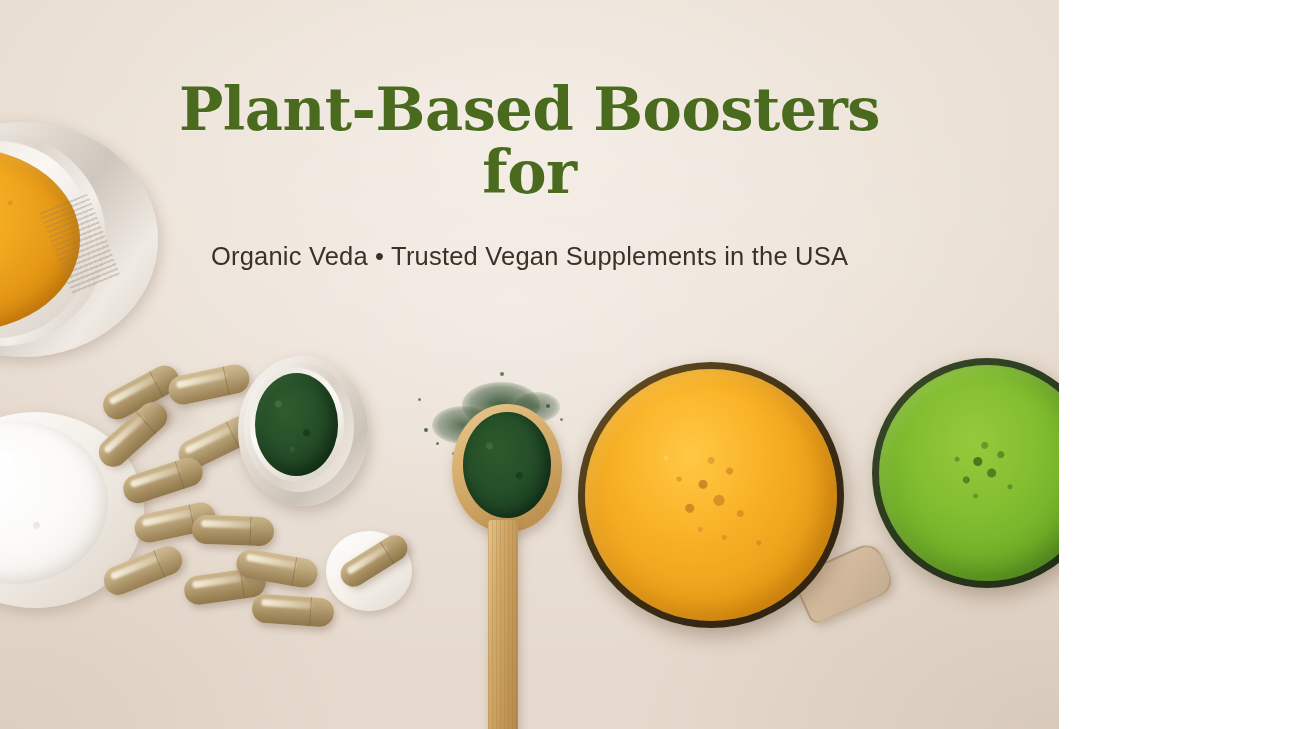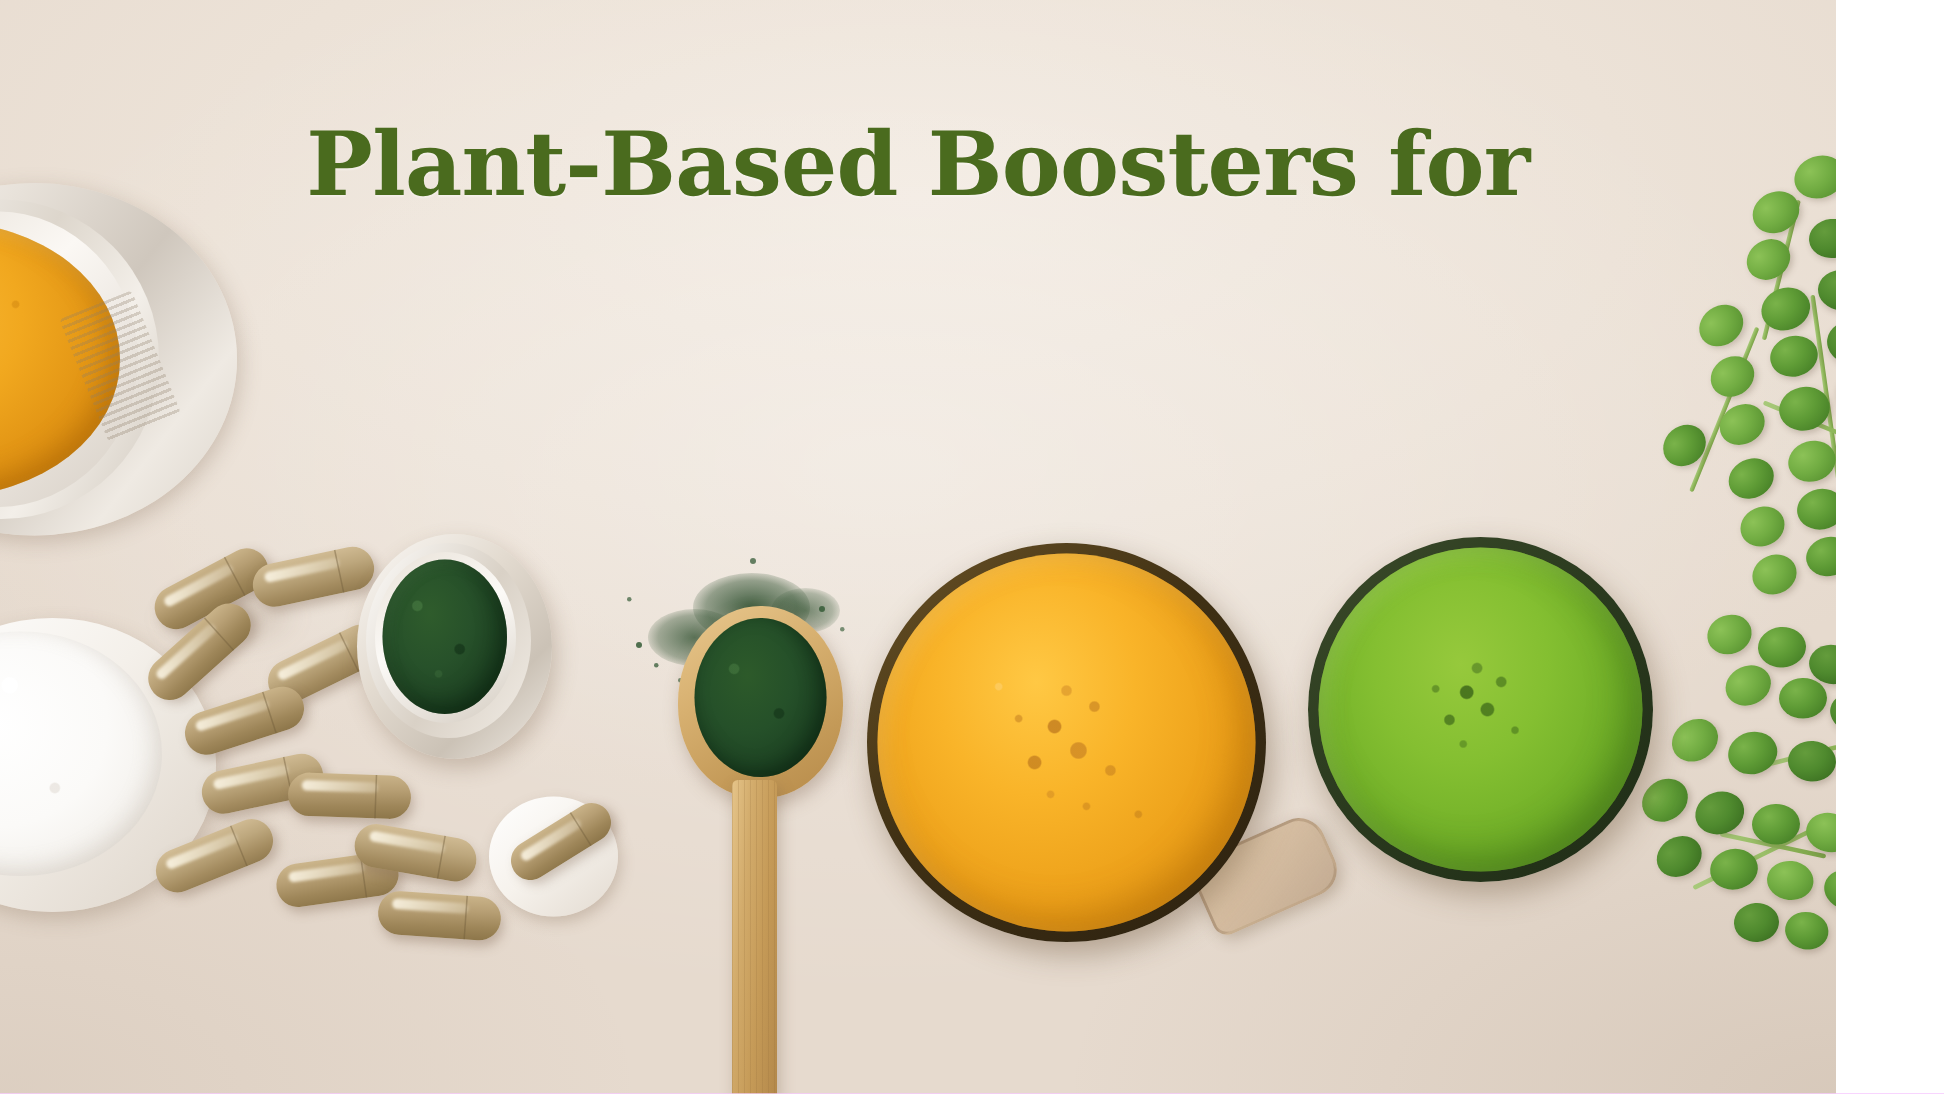--- a/index.html
+++ b/index.html
@@ -4,22 +4,22 @@
 <title>Plant-Based Boosters for Daily Vitality</title>
 <style>
   * { margin:0; padding:0; box-sizing:border-box; }
   html, body {
     width:1296px; height:729px;
     overflow:hidden;
     font-family:"Liberation Sans", sans-serif;
   }
   .banner{
     position:relative;
-    width:1224px; height:729px;
-    background:#f0abfc;
+    width:1059px; height:729px;
+    background:#bef264;
     overflow:hidden;
   }
   
   .bg-base{
     position:absolute; inset:0;
     background:
       radial-gradient(ellipse 70% 55% at 50% 18%, #f2eae1 0%, #ece2d7 55%, #e6dace 100%),
       linear-gradient(160deg,#f1e9e0 0%,#e9ded2 55%,#e2d5c8 100%);
   }
   .bg-vignette{
@@ -473,15 +473,16 @@
     <div class="leaflet light" style="left:1178px;top:574px;width:31px;height:26px;transform:rotate(6deg);"></div>
     <div class="leaflet" style="left:1216px;top:580px;width:30px;height:26px;transform:rotate(16deg);"></div>
     <div class="leaflet dark" style="left:1156px;top:602px;width:30px;height:26px;transform:rotate(-4deg);"></div>
     <div class="leaflet" style="left:1190px;top:608px;width:29px;height:25px;transform:rotate(10deg);"></div>
   </div>
 
   <div class="copy">
     <div class="headline">
       <span class="l1">Plant-Based Boosters for</span>
     </div>
+    <div class="subhead">Organic Veda • Trusted Vegan Supplements in the USA</div>
   </div>
 
 </div>
 
 </body></html>

